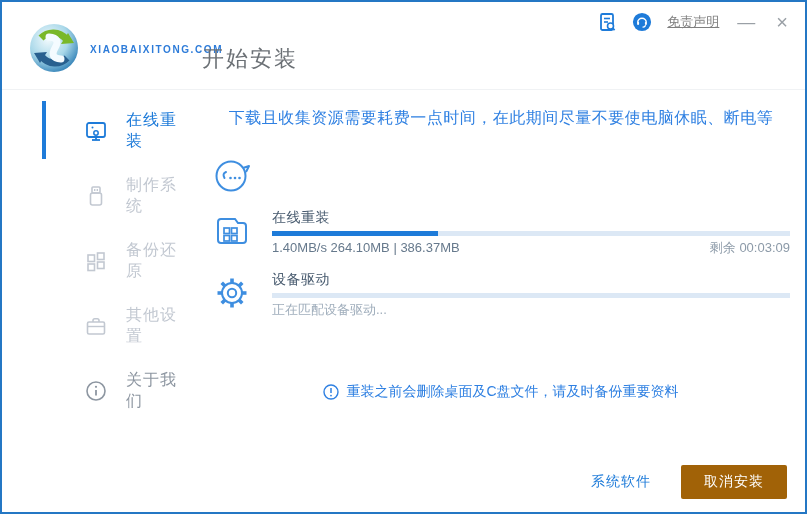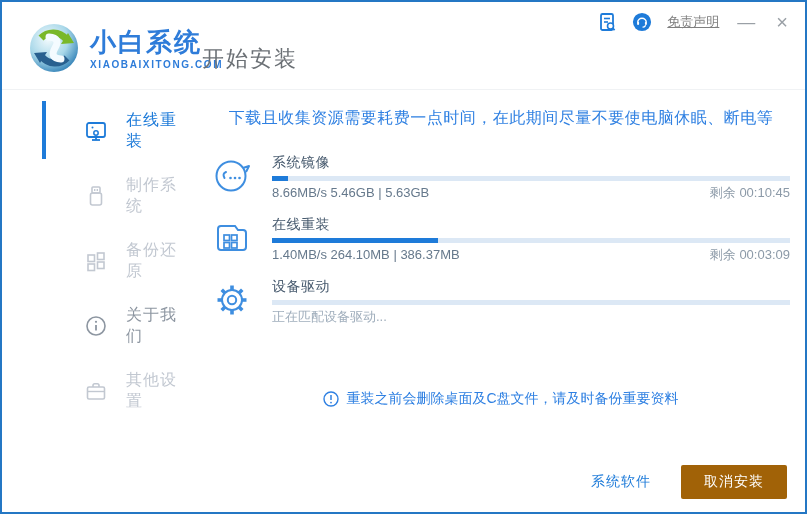--- a/index.html
+++ b/index.html
@@ -86,21 +86,20 @@
           </radialGradient>
         </defs>
         <circle cx="26" cy="26" r="24" fill="url(#lg)"></circle>
         <path d="M13 16 a17 17 0 0 1 25 1" stroke="#79b829" stroke-width="7" fill="none"></path>
         <polygon points="40,11 46,21 33,22" fill="#79b829"></polygon>
         <path d="M39 36 a17 17 0 0 1 -25 -1" stroke="#28608f" stroke-width="7" fill="none"></path>
         <polygon points="12,41 6,31 19,30" fill="#28608f"></polygon>
         <path d="M21 15 q12 1 6 11 q-6 10 6 11" stroke="#f4fbff" stroke-width="7" fill="none" stroke-linecap="round"></path>
       </svg>
       <div class="brand-text">
-        <div class="brand-name">小白系统</div>
         <div class="brand-domain">XIAOBAIXITONG.COM</div>
       </div>
     </div>
     <div class="page-title">开始安装</div>
 
     <div class="header-right">
       <svg class="hdr-icon" viewBox="0 0 20 20">
         <rect x="4" y="2" width="12" height="16" rx="1.5" fill="none" stroke="#1e7bd9" stroke-width="1.8"></rect>
         <line x1="7" y1="6.5" x2="13" y2="6.5" stroke="#1e7bd9" stroke-width="1.6"></line>
         <line x1="7" y1="10" x2="11" y2="10" stroke="#1e7bd9" stroke-width="1.6"></line>
@@ -151,63 +150,53 @@
 
         <svg class="side-icon" viewBox="0 0 24 24">
           <rect x="4" y="6" width="6.5" height="6.5" fill="none" stroke="currentColor" stroke-width="1.6"></rect>
           <rect x="13.5" y="4" width="6.5" height="6.5" fill="none" stroke="currentColor" stroke-width="1.6"></rect>
           <rect x="4" y="15" width="6.5" height="6.5" fill="none" stroke="currentColor" stroke-width="1.6"></rect>
           <rect x="13.5" y="13" width="6.5" height="6.5" fill="none" stroke="currentColor" stroke-width="1.6"></rect>
         </svg>
         <span class="side-label">备份还原</span>
       </div>
 
+      <div class="side-item">
+
+        <svg class="side-icon" viewBox="0 0 24 24">
+          <rect x="3.5" y="8" width="17" height="12" rx="1.5" fill="none" stroke="currentColor" stroke-width="1.6"></rect>
+          <path d="M9 8 V6.5 q0-1.7 1.7-1.7 h2.6 q1.7 0 1.7 1.7 V8" fill="none" stroke="currentColor" stroke-width="1.6"></path>
+          <line x1="3.5" y1="12.5" x2="20.5" y2="12.5" stroke="currentColor" stroke-width="1.4"></line>
+        </svg>
+        <span class="side-label">其他设置</span>
+      </div>
+
       <div class="side-item darker">
 
         <svg class="side-icon" viewBox="0 0 24 24">
           <circle cx="12" cy="12" r="9" fill="none" stroke="currentColor" stroke-width="1.6"></circle>
           <line x1="12" y1="11" x2="12" y2="16.5" stroke="currentColor" stroke-width="1.8"></line>
           <circle cx="12" cy="7.8" r="1.1" fill="currentColor"></circle>
         </svg>
         <span class="side-label">关于我们</span>
-      </div>
-
-      <div class="side-item">
-
-        <svg class="side-icon" viewBox="0 0 24 24">
-          <rect x="3.5" y="8" width="17" height="12" rx="1.5" fill="none" stroke="currentColor" stroke-width="1.6"></rect>
-          <path d="M9 8 V6.5 q0-1.7 1.7-1.7 h2.6 q1.7 0 1.7 1.7 V8" fill="none" stroke="currentColor" stroke-width="1.6"></path>
-          <line x1="3.5" y1="12.5" x2="20.5" y2="12.5" stroke="currentColor" stroke-width="1.4"></line>
-        </svg>
-        <span class="side-label">其他设置</span>
       </div>
     </div>
 
     <div class="main">
       <div class="warning">下载且收集资源需要耗费一点时间，在此期间尽量不要使电脑休眠、断电等</div>
 
       <div class="task-row">
         <svg class="task-icon" viewBox="0 0 40 40">
           <circle cx="19" cy="21" r="14.5" fill="none" stroke="#3e8ee0" stroke-width="2"></circle>
           <path d="M31 13 l6 -2 l-3 6" fill="none" stroke="#3e8ee0" stroke-width="2" stroke-linejoin="round"></path>
           <path d="M14 17 q-4 1.5 -1.5 6" fill="none" stroke="#3e8ee0" stroke-width="2" stroke-linecap="round"></path>
           <circle cx="18.5" cy="23" r="1.3" fill="#3e8ee0"></circle>
           <circle cx="23" cy="23" r="1.3" fill="#3e8ee0"></circle>
           <circle cx="27.5" cy="23" r="1.3" fill="#3e8ee0"></circle>
         </svg>
-        <div class="task-body">
-          <div class="task-name">系统镜像</div>
-          <div class="bar-track">
-            <div class="bar-fill" style="width: 3%;"></div>
-          </div>
-          <div class="task-stats">
-            <span class="stats-left">8.66MB/s 5.46GB | 5.63GB</span>
-            <span class="stats-right">剩余 00:10:45</span>
-          </div>
-        </div>
       </div>
 
       <div class="task-row">
         <svg class="task-icon" viewBox="0 0 40 40">
           <path d="M6 12 q0-3 3-3 h14 l3 4 h5 q3 0 3 3 v14 q0 3-3 3 H9 q-3 0-3-3 z" fill="none" stroke="#3e8ee0" stroke-width="2"></path>
           <rect x="12" y="18" width="5.5" height="5.5" fill="none" stroke="#3e8ee0" stroke-width="1.7"></rect>
           <rect x="19.5" y="18" width="5.5" height="5.5" fill="none" stroke="#3e8ee0" stroke-width="1.7"></rect>
           <rect x="12" y="25.5" width="5.5" height="5.5" fill="none" stroke="#3e8ee0" stroke-width="1.7"></rect>
           <rect x="19.5" y="25.5" width="5.5" height="5.5" fill="none" stroke="#3e8ee0" stroke-width="1.7"></rect>
         </svg>

